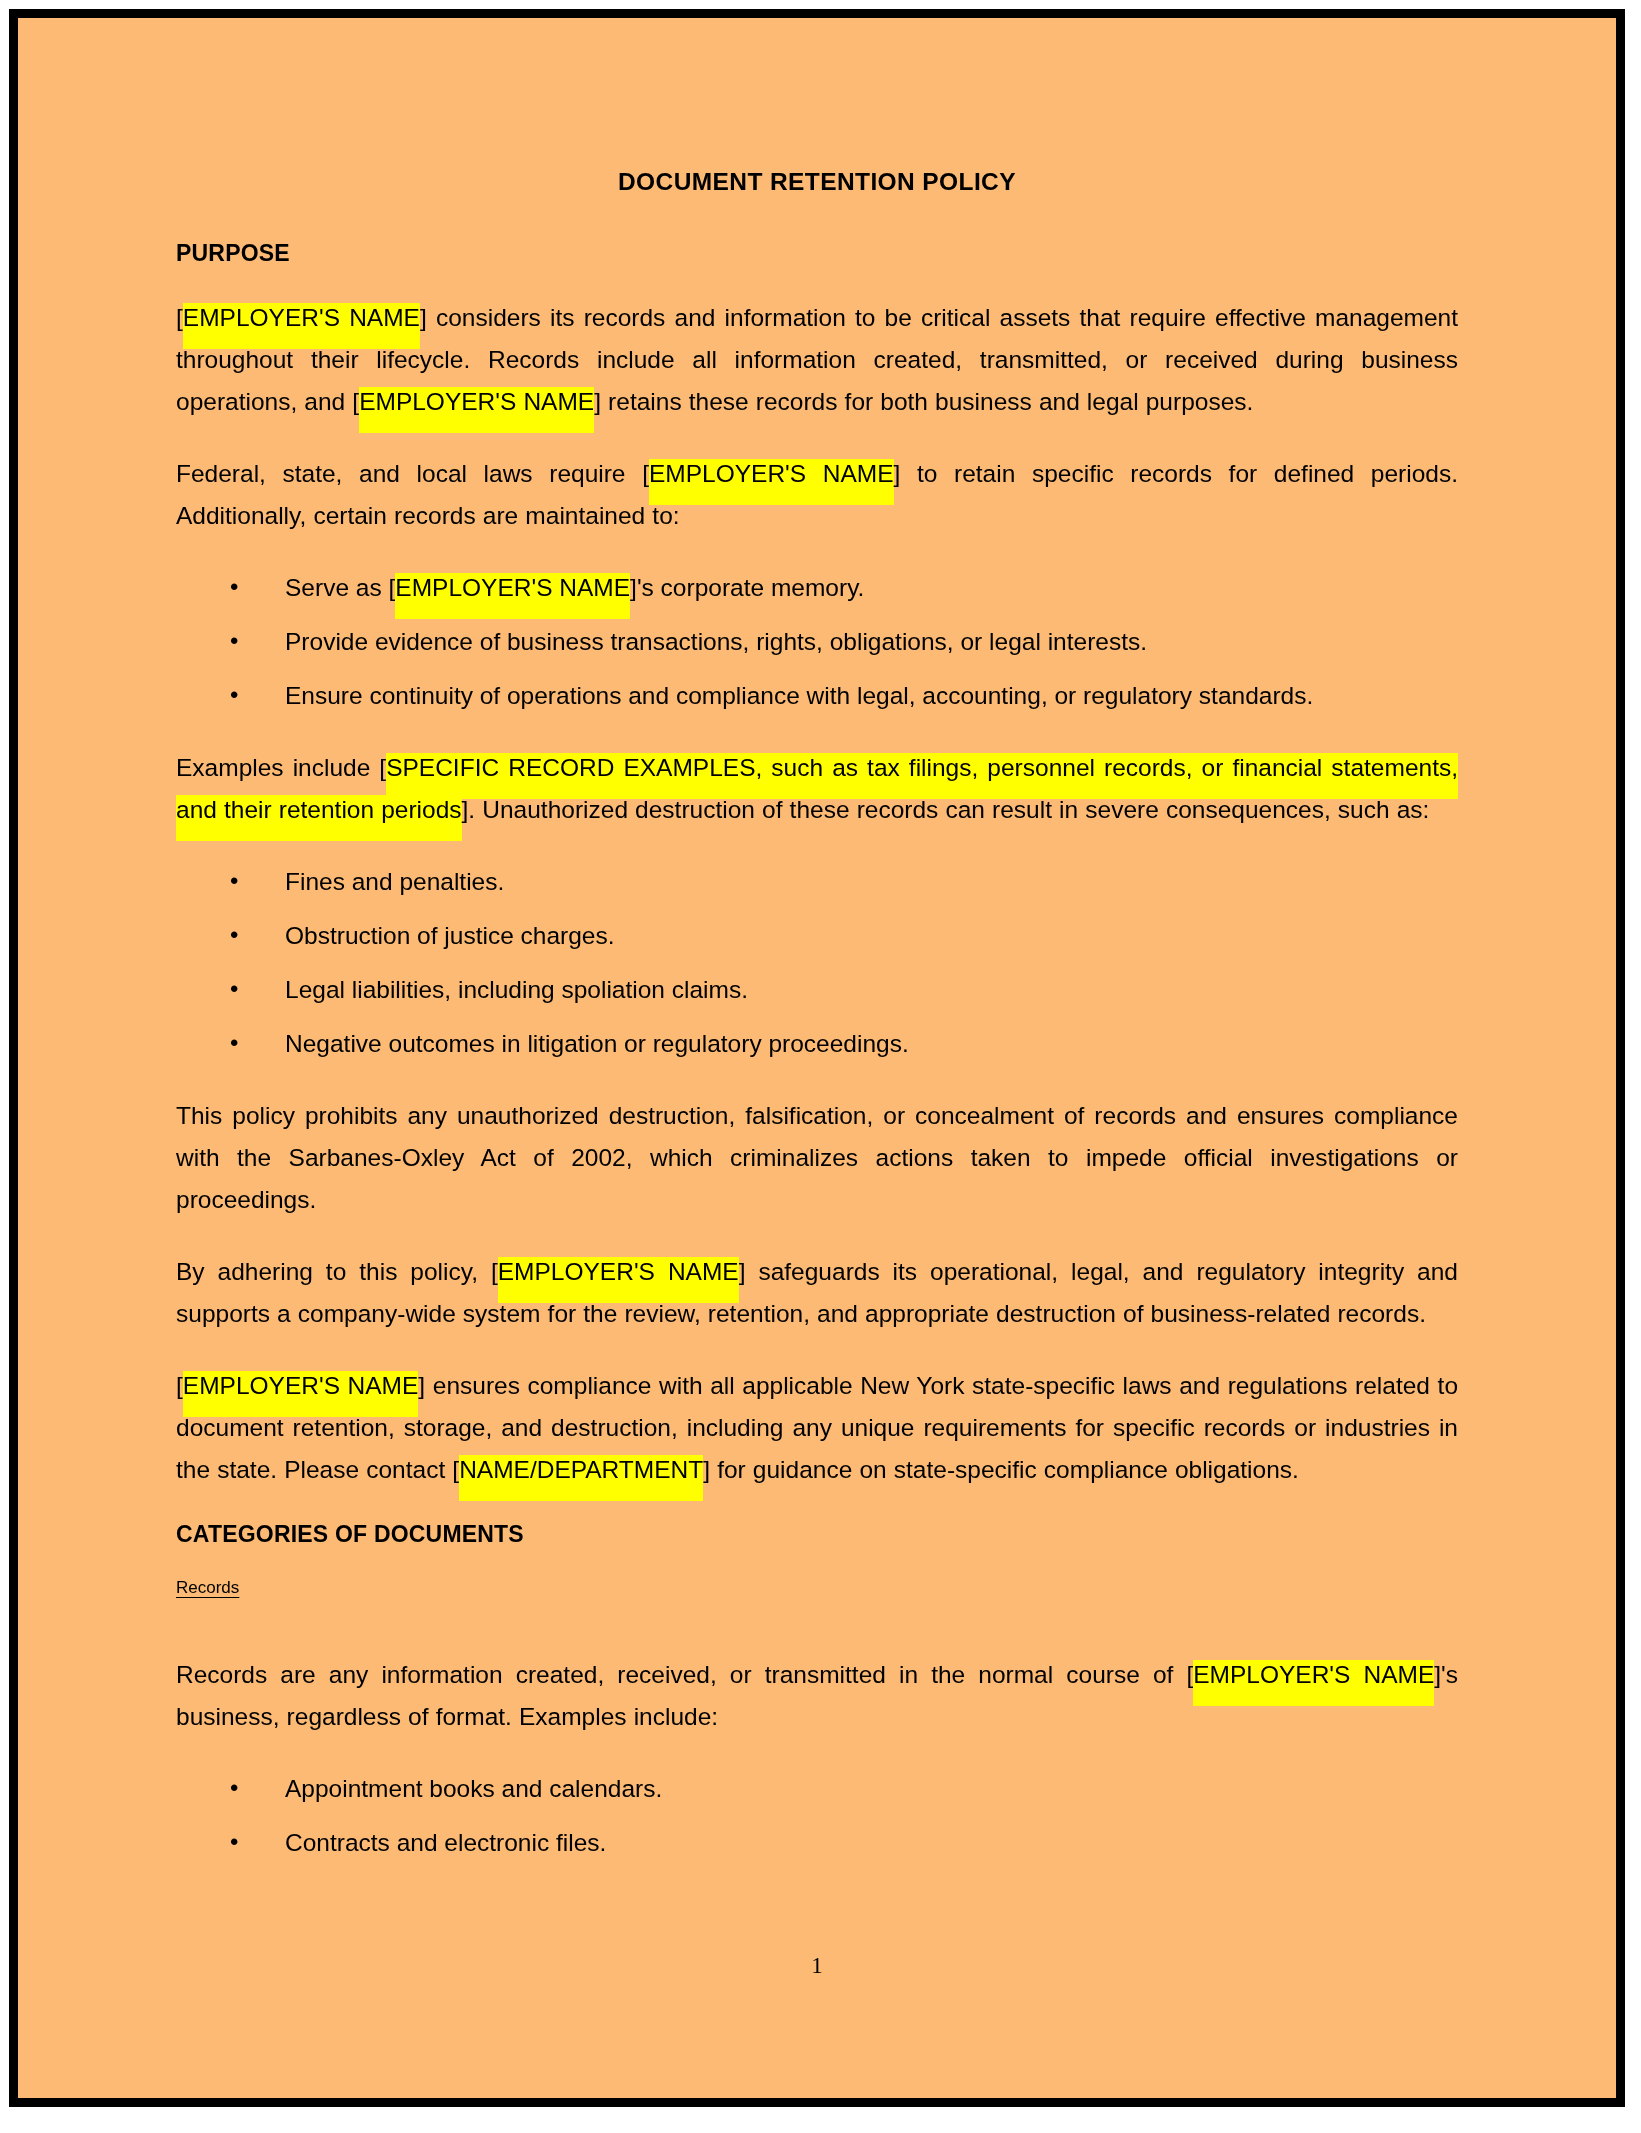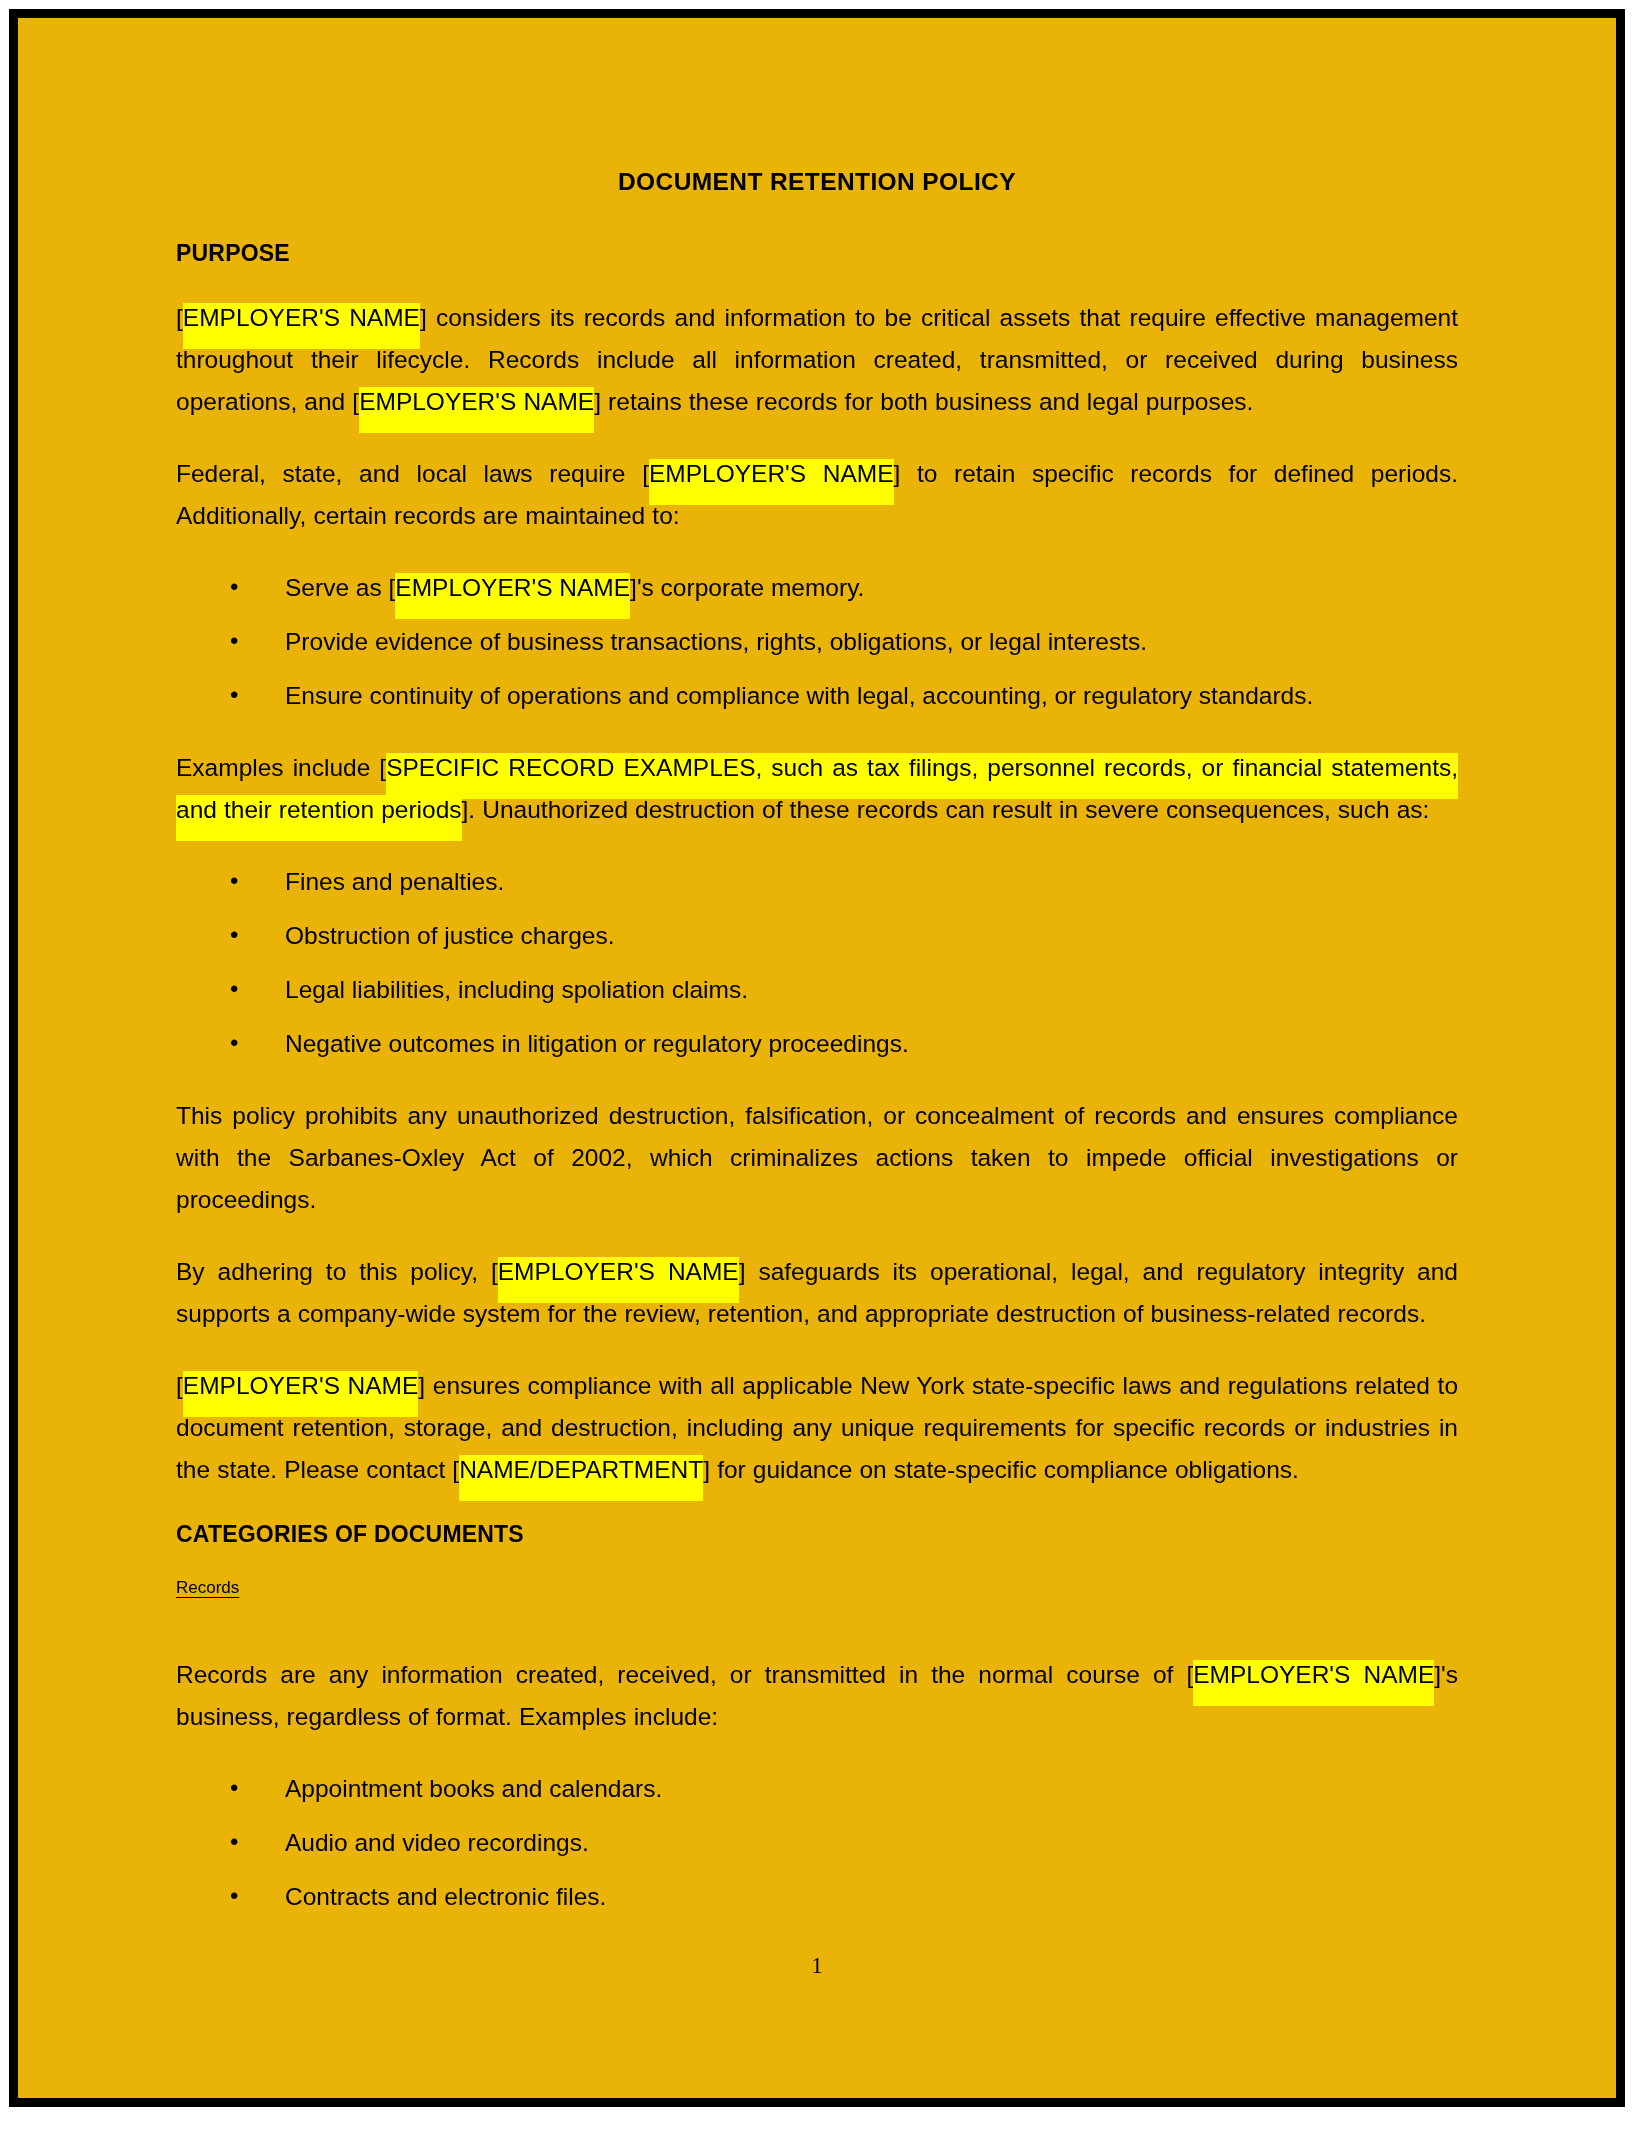--- a/index.html
+++ b/index.html
@@ -23,21 +23,21 @@
     height: 2098px;  
     border: 9px solid #000000;
     box-sizing: border-box;
     background: #ffffff;
     overflow: hidden;
   }
 
   #page-inner {
     position: absolute;
     left: 0; top: 0; right: 0; bottom: 0;
-    background: #eab308;
+    background: #fdba74;
   }
 
   
   #content {
     position: absolute;
     left: 158px;
     top: 150px;
     width: 1282px;
   }
 
@@ -161,21 +161,20 @@
       <div class="sec-head">CATEGORIES OF DOCUMENTS</div>
 
       <div class="sub-head-wrap">
         <span class="sub-head">Records</span>
       </div>
 
       <p class="para"><span>Records are any information created, received, or transmitted in the normal course of [</span><mark class="hl">EMPLOYER'S NAME</mark><span>]'s business, regardless of format. Examples include:</span></p>
 
       <ul class="bullets">
         <li><span>Appointment books and calendars.</span></li>
-        <li><span>Audio and video recordings.</span></li>
         <li><span>Contracts and electronic files.</span></li>
       </ul>
 
     </div>
 
     <div id="page-number">1</div>
 
   </div>
 </div>
 

